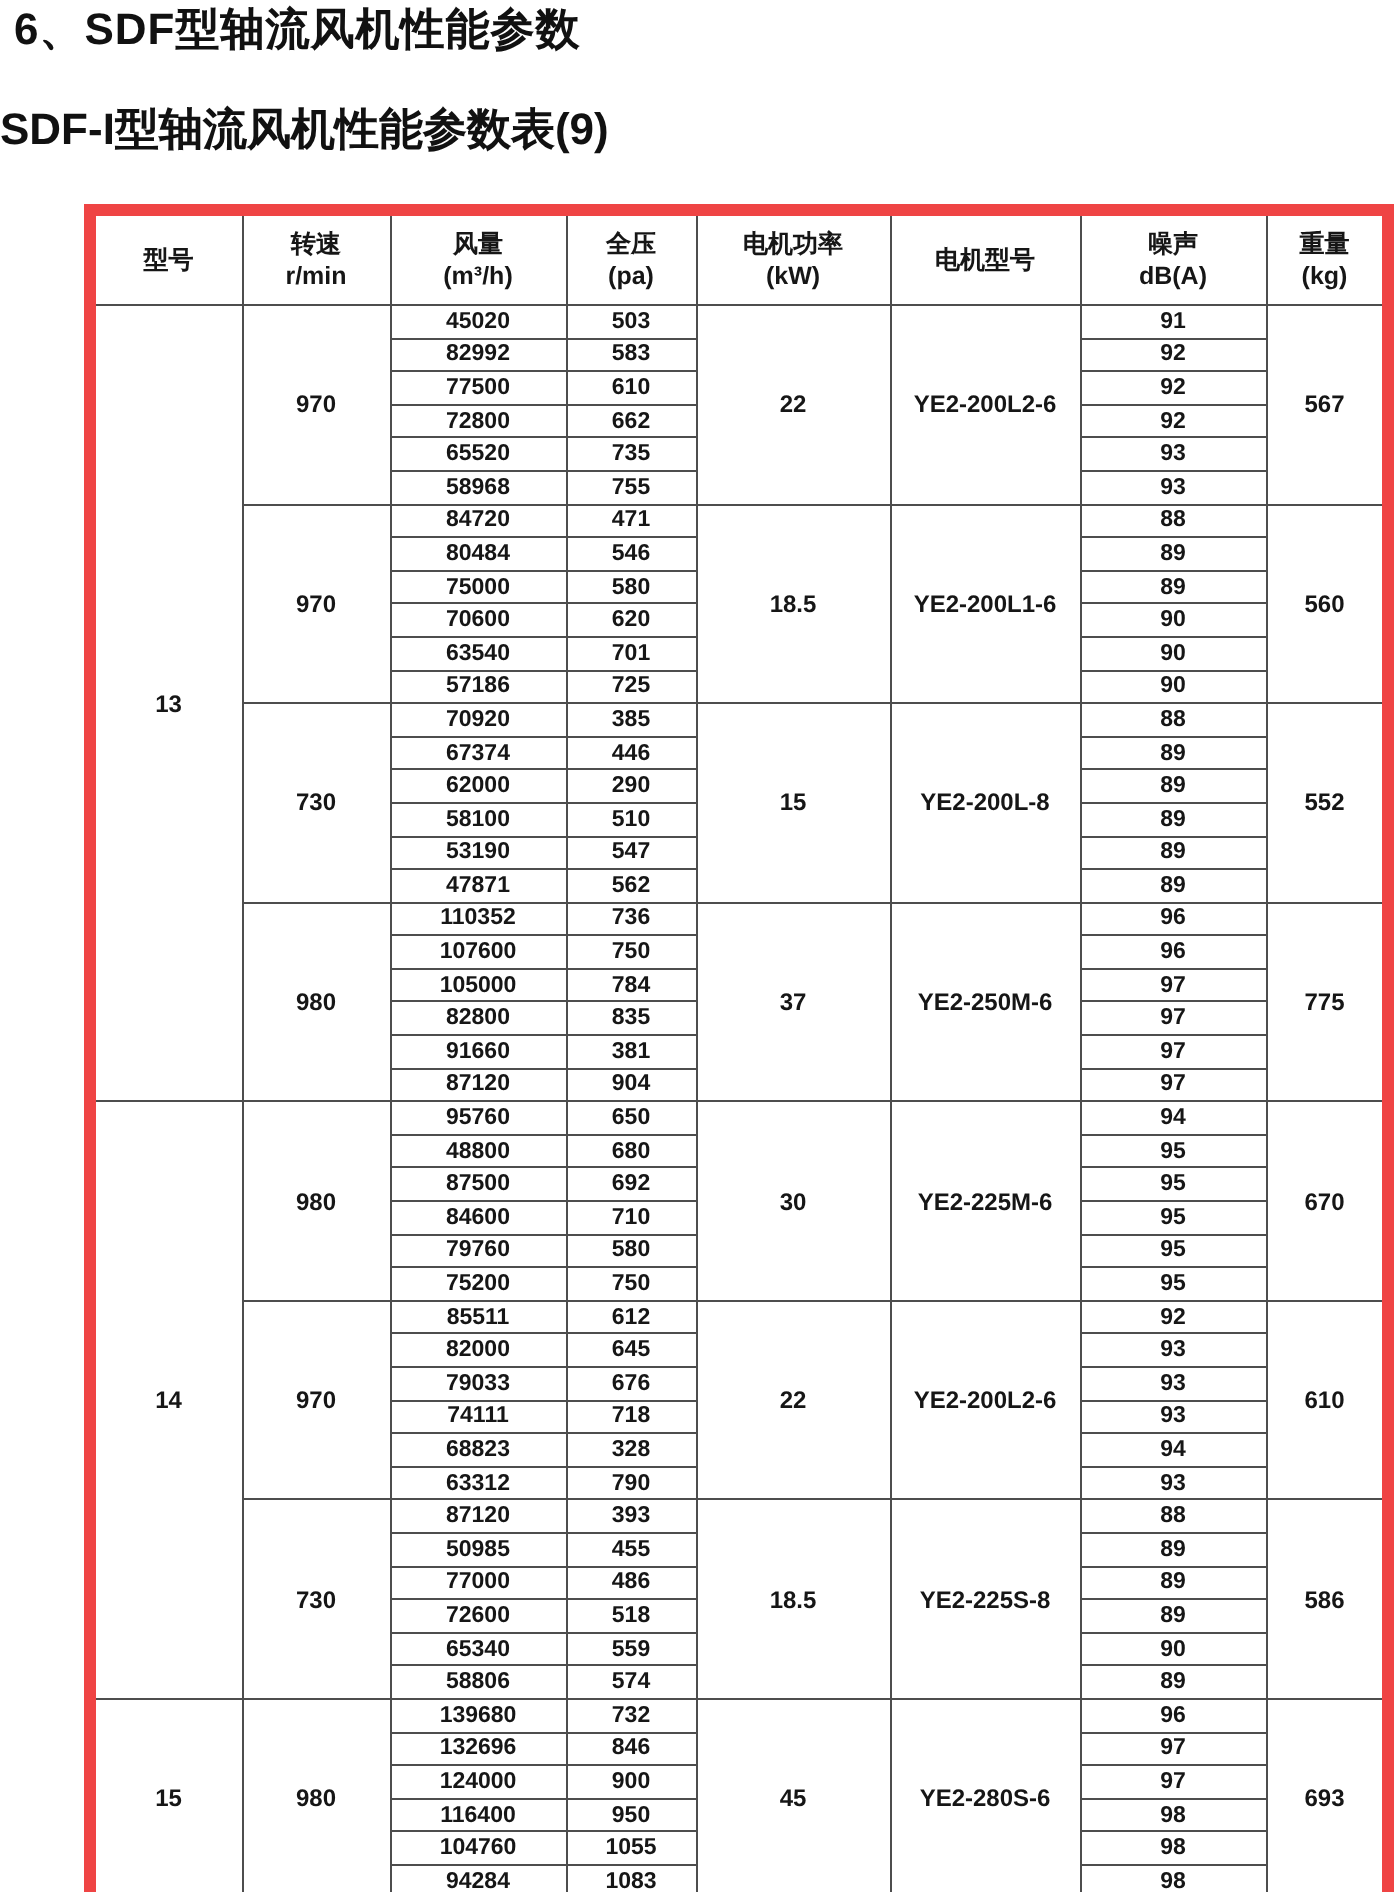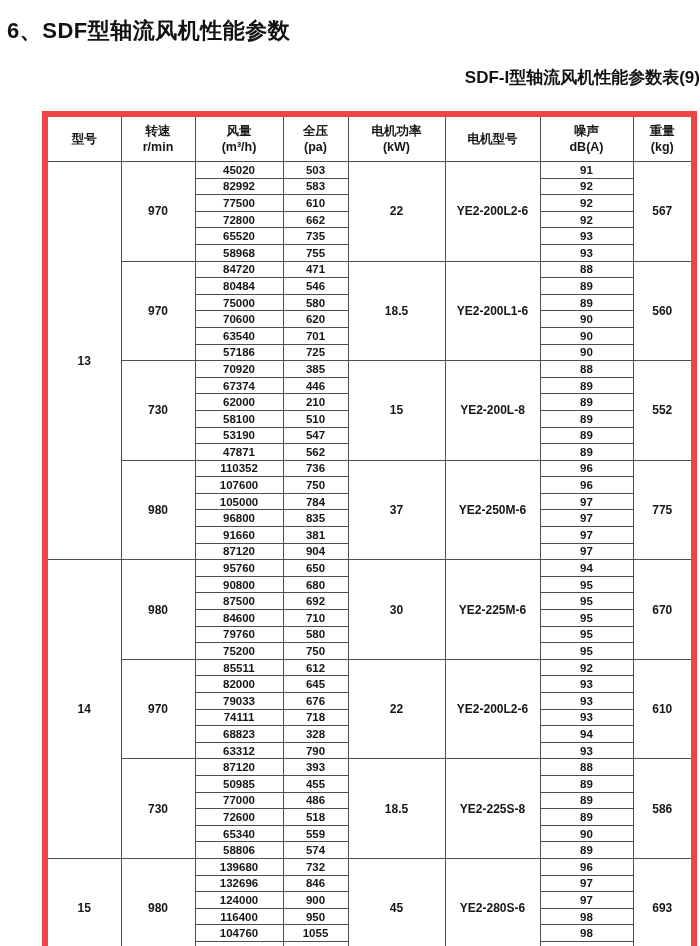--- a/index.html
+++ b/index.html
@@ -11,30 +11,30 @@
   .page {
     width: 700px;
     height: 946px;
     background: #ffffff;
     color: #1b1b1b;
     font-family: "Liberation Sans", "DejaVu Sans", sans-serif;
     overflow: hidden;
     box-sizing: border-box;
   }
   .title {
-    margin: 16px 0 0 7px;
+    margin: 0 0 0 7px;
     font-size: 22px;
     font-weight: bold;
     letter-spacing: 0.5px;
     color: #111111;
   }
   .subtitle {
     margin: 20px 0 0 0;
-    text-align: right;
-    font-size: 17px;
+    text-align: left;
+    font-size: 22px;
     font-weight: bold;
     color: #111111;
   }
   table.perf {
     border-collapse: collapse;
     table-layout: fixed;
     margin: 22px 0 0 42px;
     width: 649px;
     border: 6px solid #ef4444;
   }
@@ -199,21 +199,21 @@
           <td data-name="noise-cell">88</td>
           <td data-name="weight-cell" rowspan="6">552</td>
         </tr>
         <tr data-name="table-row">
           <td data-name="flow-cell">67374</td>
           <td data-name="pressure-cell">446</td>
           <td data-name="noise-cell">89</td>
         </tr>
         <tr data-name="table-row">
           <td data-name="flow-cell">62000</td>
-          <td data-name="pressure-cell">210</td>
+          <td data-name="pressure-cell">290</td>
           <td data-name="noise-cell">89</td>
         </tr>
         <tr data-name="table-row">
           <td data-name="flow-cell">58100</td>
           <td data-name="pressure-cell">510</td>
           <td data-name="noise-cell">89</td>
         </tr>
         <tr data-name="table-row">
           <td data-name="flow-cell">53190</td>
           <td data-name="pressure-cell">547</td>
@@ -237,21 +237,21 @@
           <td data-name="flow-cell">107600</td>
           <td data-name="pressure-cell">750</td>
           <td data-name="noise-cell">96</td>
         </tr>
         <tr data-name="table-row">
           <td data-name="flow-cell">105000</td>
           <td data-name="pressure-cell">784</td>
           <td data-name="noise-cell">97</td>
         </tr>
         <tr data-name="table-row">
-          <td data-name="flow-cell">96800</td>
+          <td data-name="flow-cell">82800</td>
           <td data-name="pressure-cell">835</td>
           <td data-name="noise-cell">97</td>
         </tr>
         <tr data-name="table-row">
           <td data-name="flow-cell">91660</td>
           <td data-name="pressure-cell">381</td>
           <td data-name="noise-cell">97</td>
         </tr>
         <tr data-name="table-row">
           <td data-name="flow-cell">87120</td>
@@ -262,21 +262,21 @@
           <td data-name="model-cell" rowspan="18">14</td>
           <td data-name="speed-cell" rowspan="6">980</td>
           <td data-name="flow-cell">95760</td>
           <td data-name="pressure-cell">650</td>
           <td data-name="power-cell" rowspan="6">30</td>
           <td data-name="motor-cell" rowspan="6">YE2-225M-6</td>
           <td data-name="noise-cell">94</td>
           <td data-name="weight-cell" rowspan="6">670</td>
         </tr>
         <tr data-name="table-row">
-          <td data-name="flow-cell">90800</td>
+          <td data-name="flow-cell">48800</td>
           <td data-name="pressure-cell">680</td>
           <td data-name="noise-cell">95</td>
         </tr>
         <tr data-name="table-row">
           <td data-name="flow-cell">87500</td>
           <td data-name="pressure-cell">692</td>
           <td data-name="noise-cell">95</td>
         </tr>
         <tr data-name="table-row">
           <td data-name="flow-cell">84600</td>

